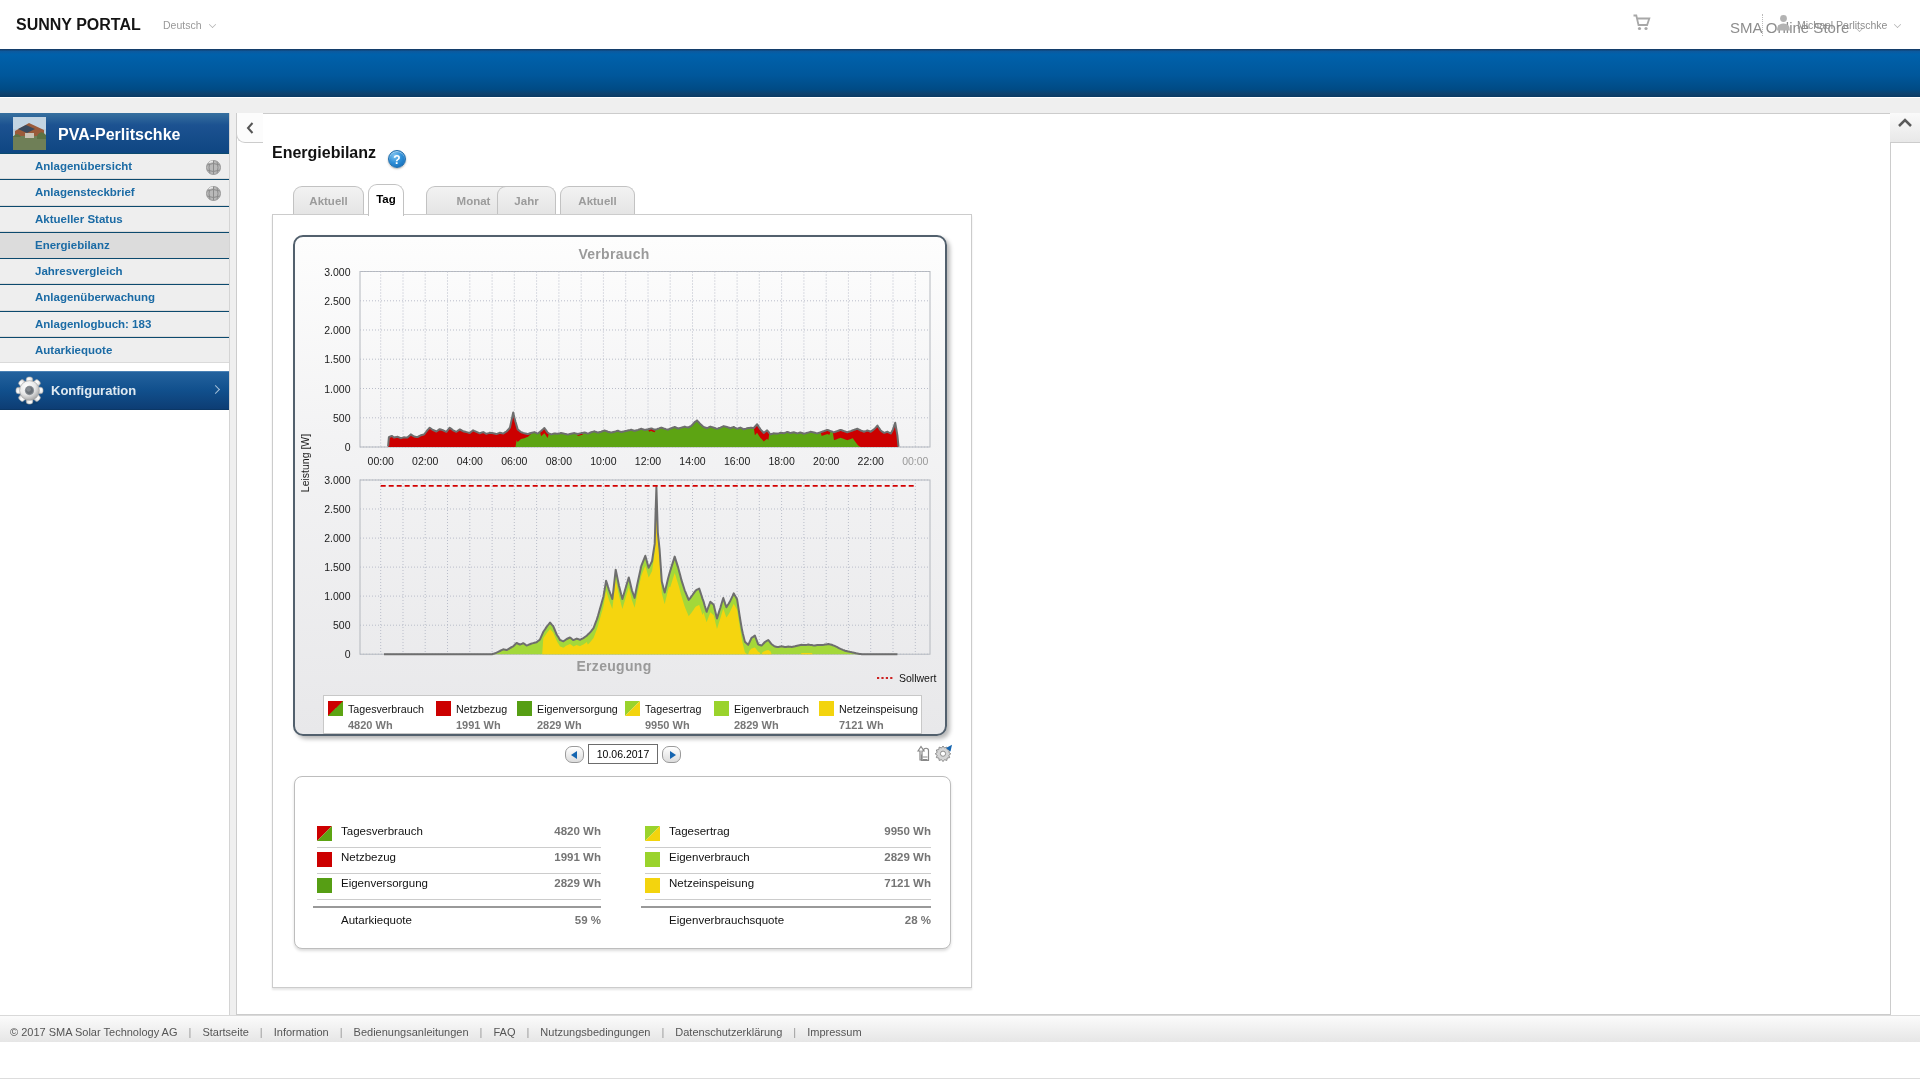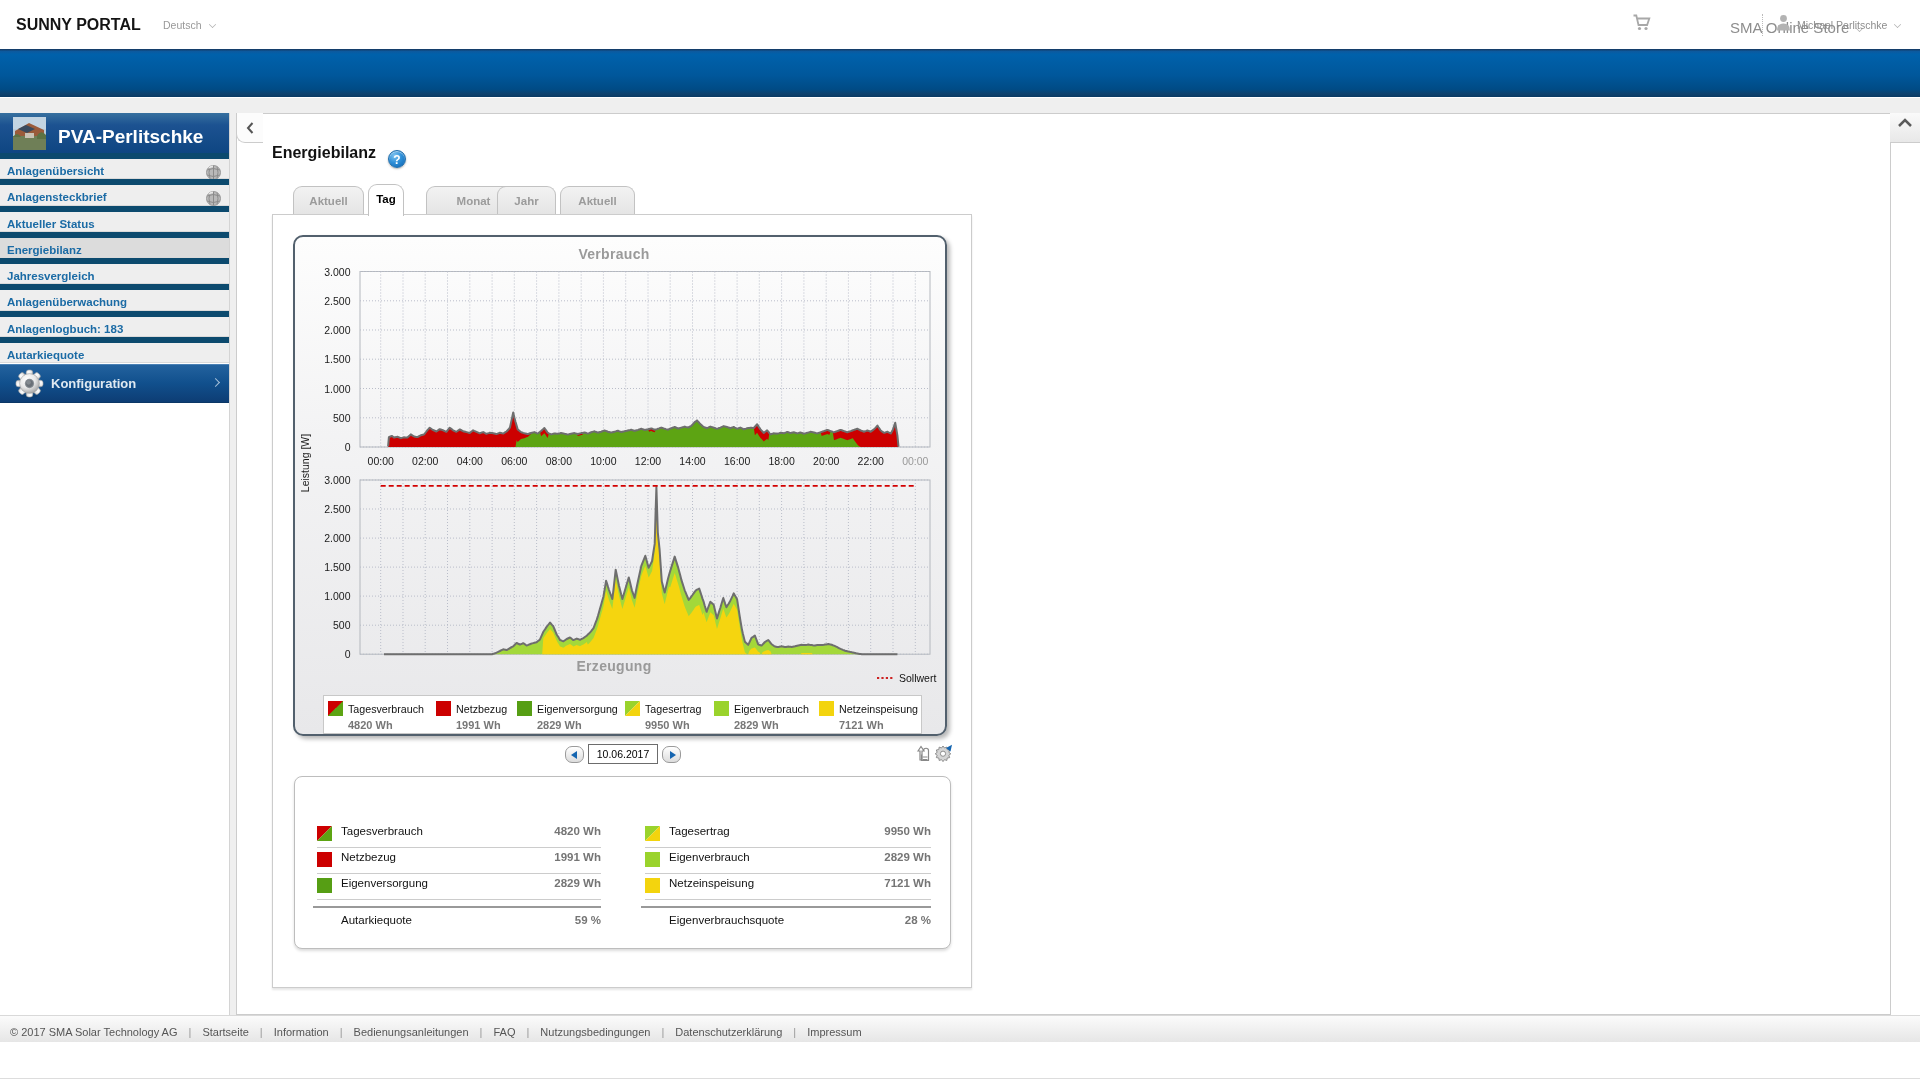--- a/index.html
+++ b/index.html
@@ -10,25 +10,25 @@
 
 
 #banner{position:absolute;left:0;top:49px;width:1920px;height:49px;background:linear-gradient(to bottom,#16375d 0,#0c5a9f 5%,#0061ab 11%,#00579b 55%,#004b85 84%,#0d426f 93%,#0a3a64 100%);border-bottom:1px solid #fff}
 
 #strip{position:absolute;left:0;top:98px;width:1920px;height:15px;background:#efefef}
 #gutter{position:absolute;left:230px;top:113px;width:6px;height:902px;background:#efefef}
 
 #side{position:absolute;left:0;top:113px;width:230px;height:902px;background:#fff;border-right:1px solid #d4d4d4}
 #side-head{position:absolute;left:0;top:0;width:229px;height:40px;background:linear-gradient(to bottom,#37709f 0,#1c5291 30%,#0e4682 100%)}
 #side-head .ph{position:absolute;left:13px;top:4px;width:33px;height:33px}
-#side-head .nm{position:absolute;left:58px;top:13px;color:#fff;font-weight:bold;font-size:19px}
-.mi{position:relative;width:229px;height:26.3px;background:#eeeeee;border-top:6px solid #0c4a6e;border-bottom:1px solid #dadada;line-height:24px;font-weight:bold;font-size:11.5px;color:#1b6ba5;padding-left:7px}
+#side-head .nm{position:absolute;left:58px;top:13px;color:#fff;font-weight:bold;font-size:16px}
+.mi{position:relative;width:229px;height:26.3px;background:#eeeeee;border-top:1px solid #0c4a6e;border-bottom:1px solid #dadada;line-height:24px;font-weight:bold;font-size:11.5px;color:#1b6ba5;padding-left:35px}
 .mi.sel{background:#dcdcdc}
 .mi .globe{position:absolute;right:8px;top:5px}
-#konf{position:relative;width:229px;height:39px;margin-top:1px;background:linear-gradient(to bottom,#24639f 0,#11508d 50%,#0d3d74 100%);box-shadow:inset 0 1px 0 #4a81b5;border-bottom:1px solid #0b3766;color:#dfe9f1;font-weight:bold;font-size:13px;line-height:39px;padding-left:51px}
+#konf{position:relative;width:229px;height:39px;margin-top:8px;background:linear-gradient(to bottom,#24639f 0,#11508d 50%,#0d3d74 100%);box-shadow:inset 0 1px 0 #4a81b5;border-bottom:1px solid #0b3766;color:#dfe9f1;font-weight:bold;font-size:13px;line-height:39px;padding-left:51px}
 #konf .arrow{position:absolute;right:10px;top:15px;width:7px;height:7px;border-right:1.8px solid #a9c2da;border-top:1.8px solid #a9c2da;transform:rotate(45deg) scale(.9)}
 
 #panel{position:absolute;left:236px;top:113px;width:1655px;height:902px;background:#fff;border:1px solid #cccccc}
 #collapse{position:absolute;left:-1px;top:-1px;width:27px;height:30px;background:#fcfcfc;border-left:1px solid #ccc;border-bottom:1px solid #ccc;border-bottom-left-radius:9px;color:#555;text-align:center;font-size:15px;font-weight:bold;line-height:28px}
 #totop{position:absolute;left:1890px;top:113px;width:30px;height:30px;background:linear-gradient(to bottom,#fafafa,#e8e8e8);border-bottom:1px solid #ccc;color:#555;text-align:center}
 #title{position:absolute;left:35px;top:30px;font-size:16px;font-weight:bold;color:#121212}
 #help{position:absolute;left:151px;top:36px;width:18px;height:18px;border-radius:50%;background:radial-gradient(circle at 35% 30%,#7ec3f0 0,#2e8fd8 45%,#0b62b0 100%);border:1px solid #1d6cab;color:#fff;font-size:12px;font-weight:bold;text-align:center;line-height:18px;box-shadow:inset 0 1px 1px rgba(255,255,255,.6),0 1px 2px rgba(0,0,0,.3)}
 
 .tab{position:absolute;top:72px;height:29px;background:linear-gradient(to bottom,#f2f2f2,#e4e4e4);border:1px solid #c2c2c2;border-bottom:none;border-radius:9px 9px 0 0;font-size:11.5px;font-weight:bold;color:#9b9b9b;text-align:center;line-height:28px}
 .tab.on{top:70px;height:32px;background:#fff;color:#000;z-index:5}

